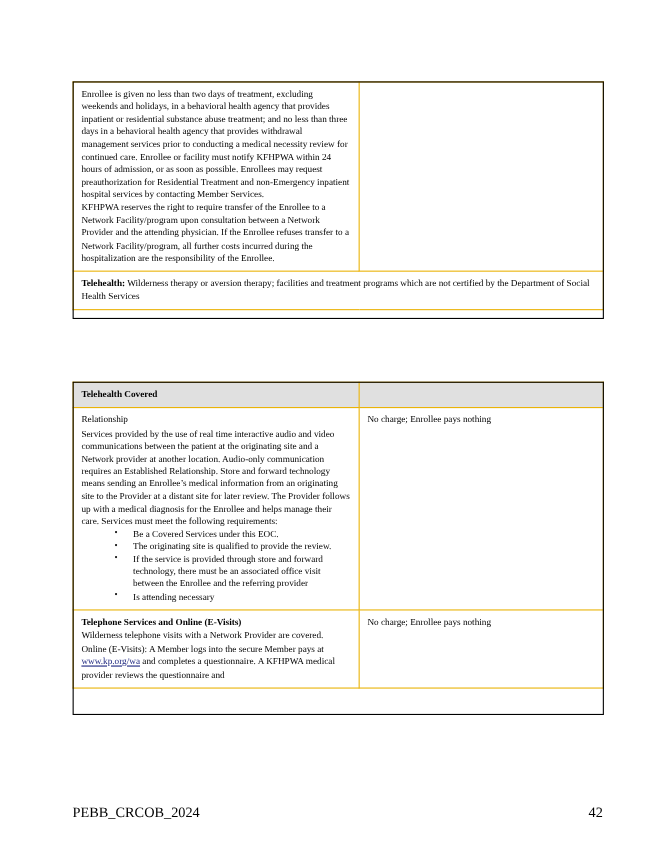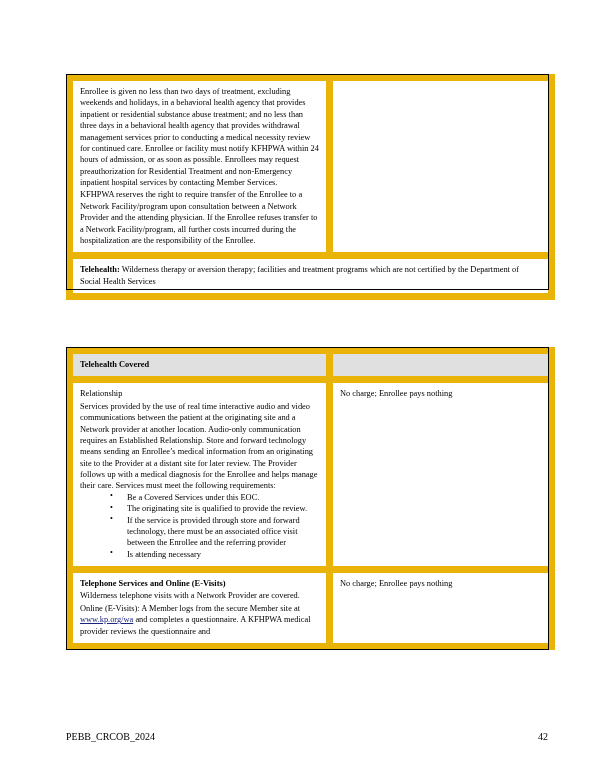--- a/index.html
+++ b/index.html
@@ -26,21 +26,21 @@
 
   
   .doc-table {
     position: absolute;
     border-collapse: collapse;
     table-layout: fixed;
     width: 482px;
     left: 66px;
   }
   .doc-table td {
-    border: 7px solid #eab308;
+    border: 1px solid #eab308;
     vertical-align: top;
     padding: 5px 7px 6px 7px;
     font-size: 8.4px;
     line-height: 1.355;
   }
   
   .frame {
     position: absolute;
     left: 66px;
     border: 1.6px solid #000000;
@@ -96,21 +96,21 @@
   }
 
   
   .footer {
     position: absolute;
     left: 66px;
     top: 731px;
     width: 482px;
     display: flex;
     justify-content: space-between;
-    font-size: 10px;
+    font-size: 13px;
     font-family: "Liberation Serif", "DejaVu Serif", serif;
   }
 </style>
 </head>
 <body>
 
 <div class="page">
 
   <table class="doc-table" id="table-one">
     <colgroup>
@@ -154,21 +154,21 @@
             <li>Is attending necessary</li>
           </ul>
         </td>
         <td class="cell-text">No charge; Enrollee pays nothing</td>
       </tr>
 
       <tr>
         <td class="cell-text">
           <p class="bold">Telephone Services and Online (E-Visits)</p>
           <p>Wilderness telephone visits with a Network Provider are covered.</p>
-          <p><span>Online (E-Visits): A Member logs from the secure Member site at </span><a class="doclink" href="#">www.kp.org/wa</a><span> and completes a questionnaire. A KFHPWA medical provider reviews the questionnaire and</span></p>
+          <p><span>Online (E-Visits): A Member logs into the secure Member pays at </span><a class="doclink" href="#">www.kp.org/wa</a><span> and completes a questionnaire. A KFHPWA medical provider reviews the questionnaire and</span></p>
         </td>
         <td class="cell-text">No charge; Enrollee pays nothing</td>
       </tr>
     </tbody>
   </table>
   <div class="frame" id="frame-two" style="top: 347px; left: 66px; width: 483px; height: 303px;"></div>
 
   <div class="footer">
     <span>PEBB_CRCOB_2024</span>
     <span>42</span>

